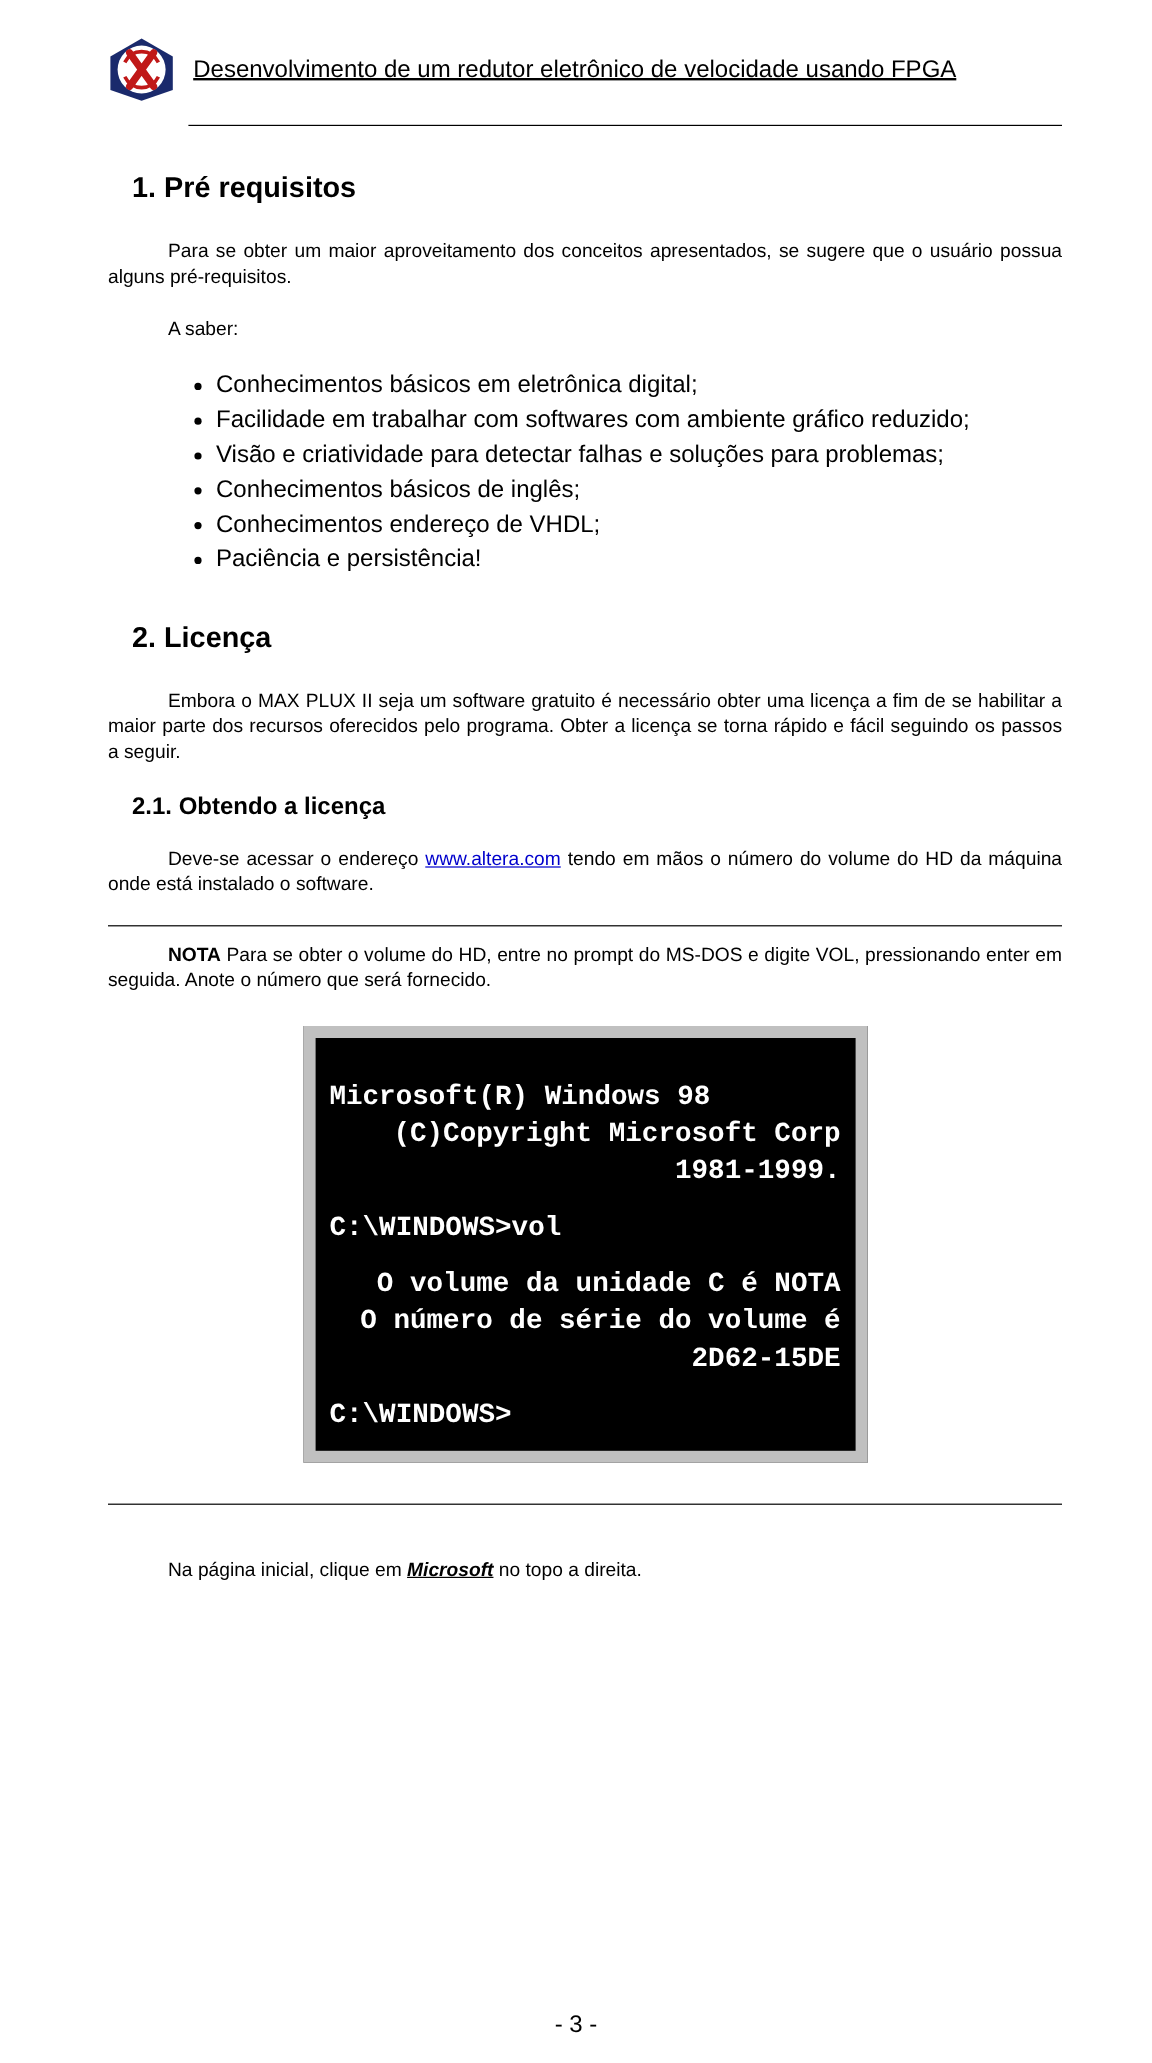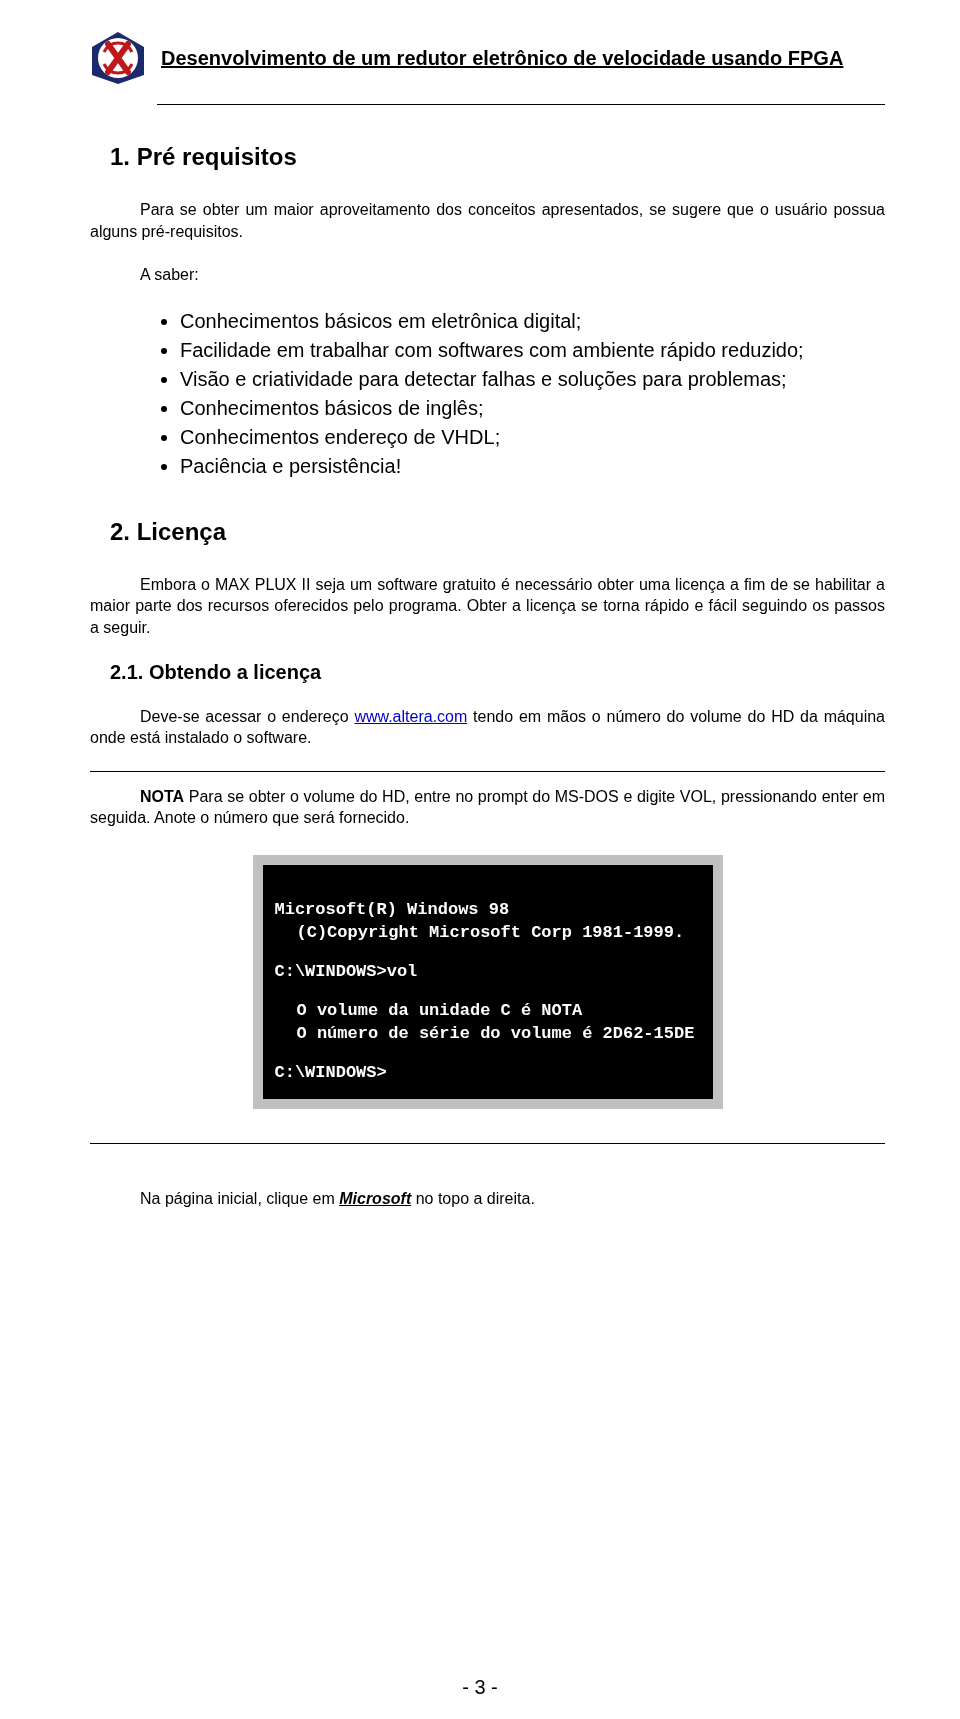--- a/index.html
+++ b/index.html
@@ -19,21 +19,21 @@
     gap: 15px;
     margin-bottom: 18px;
   }
   .logo-slot {
     width: 56px;
     height: 56px;
     flex-shrink: 0;
     position: relative;
   }
   .header-title {
-    font-weight: bold;
+    font-weight: normal;
     font-size: 20px;
     text-decoration: underline;
   }
   .hr-header {
     border: none;
     border-top: 1px solid #000;
     margin-left: 67px;
     margin-bottom: 30px;
   }
   h1.sec {
@@ -78,27 +78,27 @@
     display: flex;
     justify-content: center;
     margin: 26px 0 34px 0;
   }
   .terminal {
     width: 470px;
     background: #000;
     border: 10px solid #c0c0c0;
     padding: 18px 12px 14px 12px;
     font-family: "Courier New", monospace;
-    font-size: 17px;
+    font-size: 23px;
     color: #fff;
     font-weight: bold;
     line-height: 1.35;
   }
   .terminal .blank { height: 16px; }
-  .terminal .ind { padding-left: 22px; }
+  .terminal .ind { padding-left: 22px; text-align: right; }
   .licencing-link {
     font-weight: bold;
     font-style: italic;
     text-decoration: underline;
   }
   .page-num {
     position: absolute;
     bottom: 20px;
     left: 0;
     width: 100%;
@@ -124,21 +124,21 @@
 <hr class="hr-header">
 
 <h1 class="sec">1. Pré requisitos</h1>
 
 <p class="body indent justify">Para se obter um maior aproveitamento dos conceitos apresentados, se sugere que o usuário possua alguns pré-requisitos.</p>
 
 <p class="body indent">A saber:</p>
 
 <ul class="bullets">
   <li>Conhecimentos básicos em eletrônica digital;</li>
-  <li>Facilidade em trabalhar com softwares com ambiente rápido reduzido;</li>
+  <li>Facilidade em trabalhar com softwares com ambiente gráfico reduzido;</li>
   <li>Visão e criatividade para detectar falhas e soluções para problemas;</li>
   <li>Conhecimentos básicos de inglês;</li>
   <li>Conhecimentos endereço de VHDL;</li>
   <li>Paciência e persistência!</li>
 </ul>
 
 <h1 class="sec">2. Licença</h1>
 
 <p class="body indent justify">Embora o MAX PLUX II seja um software gratuito é necessário obter uma licença a fim de se habilitar a maior parte dos recursos oferecidos pelo programa. Obter a licença se torna rápido e fácil seguindo os passos a seguir.</p>
 

